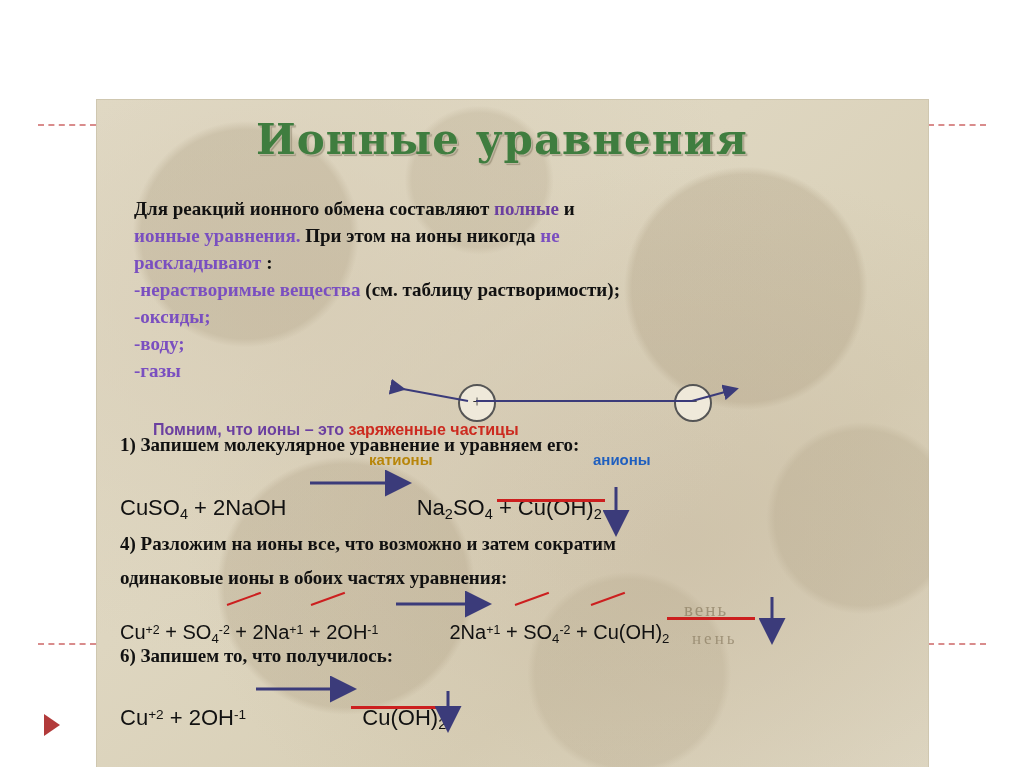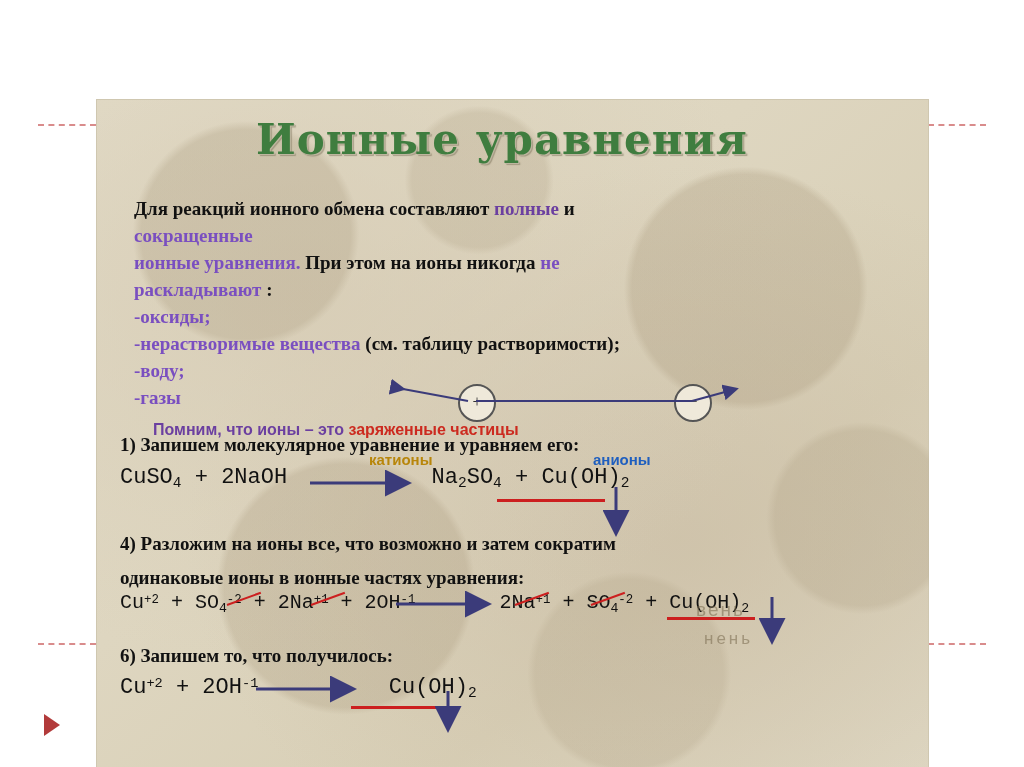--- a/index.html
+++ b/index.html
@@ -141,24 +141,25 @@
     color: #111;
     white-space: nowrap;
   }
   .step-1 { left: 24px; top: 335px; }
   .step-2a { left: 24px; top: 434px; }
   .step-2b { left: 24px; top: 468px; }
   .step-3 { left: 24px; top: 546px; }
 
   .eq {
     position: absolute;
-    font-family: Liberation Mono, monospace;
+    font-family: Liberation Sans, sans-serif;
     font-size: 22px;
     color: #111;
     white-space: nowrap;
+    margin-top: 30px;
   }
   .eq-1 { left: 24px; top: 366px; }
   .eq-2 { left: 24px; top: 492px; font-size: 20px; }
   .eq-3 { left: 24px; top: 576px; }
   sub { font-size: 0.66em; vertical-align: -0.28em; }
   sup { font-size: 0.62em; vertical-align: 0.42em; }
 
   .underline-red {
     position: absolute;
     height: 3px;
@@ -175,26 +176,25 @@
     transform: rotate(-20deg);
     transform-origin: left center;
   }
 
   svg.arrows { position: absolute; left: 0; top: 0; width: 833px; height: 544px; overflow: visible; }
 
   .watermark {
     position: absolute;
     left: 588px;
     top: 500px;
-    font-family: Liberation Sans, sans-serif;
+    font-family: Liberation Serif, serif;
     font-size: 19px;
     color: rgba(120,105,78,0.55);
     letter-spacing: 2px;
     white-space: nowrap;
-    margin-left: 12px;
   }
   .watermark.w2 { left: 596px; top: 530px; font-size: 17px; letter-spacing: 3px; }
 </style>
 </head>
 <body>
 
 <div id="page">
 
   <div class="guide guide-left-top"></div>
   <div class="guide guide-right-top"></div>
@@ -203,27 +203,26 @@
   <div class="play-triangle"></div>
 
   <div class="slide">
 
     <div class="title">Ионные уравнения</div>
 
     <div class="body-block">
       <div class="ln">
         <span class="dark">Для реакций ионного обмена составляют </span><span class="purple">полные</span><span class="dark"> и</span>
       </div>
-      <div class="ln"><span class="violet">сокращенные</span></div>
       <div class="ln">
         <span class="violet">ионные уравнения.</span><span class="dark"> При этом на ионы никогда </span><span class="violet">не</span>
       </div>
       <div class="ln"><span class="violet">раскладывают</span><span class="dark"> :</span></div>
+      <div class="ln"><span class="violet">-нерастворимые вещества</span><span class="dark"> (см. таблицу растворимости);</span></div>
       <div class="ln"><span class="violet">-оксиды;</span></div>
-      <div class="ln"><span class="violet">-нерастворимые вещества</span><span class="dark"> (см. таблицу растворимости);</span></div>
       <div class="ln"><span class="violet">-воду;</span></div>
       <div class="ln"><span class="violet">-газы</span></div>
     </div>
 
     <div class="note-line">
       <span class="nm">Помним, что ионы – это </span><span class="rd">заряженные частицы</span>
     </div>
 
     <div class="circle circle-plus">+</div>
     <div class="circle circle-minus">−</div>
@@ -232,21 +231,21 @@
 
     <div class="step step-1">1) Запишем молекулярное уравнение и уравняем его:</div>
 
     <div class="eq eq-1">
       <span>CuSO<sub>4</sub> + 2NaOH</span>
       <span style="display:inline-block;width:118px;"></span>
       <span>Na<sub>2</sub>SO<sub>4</sub> + Cu(OH)<sub>2</sub></span>
     </div>
 
     <div class="step step-2a">4) Разложим на ионы все, что возможно и затем сократим</div>
-    <div class="step step-2b">одинаковые ионы в ионные частях уравнения:</div>
+    <div class="step step-2b">одинаковые ионы в обоих частях уравнения:</div>
 
     <div class="eq eq-2">
       <span>Cu<sup>+2</sup> + SO<sub>4</sub><sup>-2</sup> + 2Na<sup>+1</sup> + 2OH<sup>-1</sup></span>
       <span style="display:inline-block;width:60px;"></span>
       <span>2Na<sup>+1</sup> + SO<sub>4</sub><sup>-2</sup> + Cu(OH)<sub>2</sub></span>
     </div>
 
     <div class="step step-3">6) Запишем то, что получилось:</div>
 
     <div class="eq eq-3">

